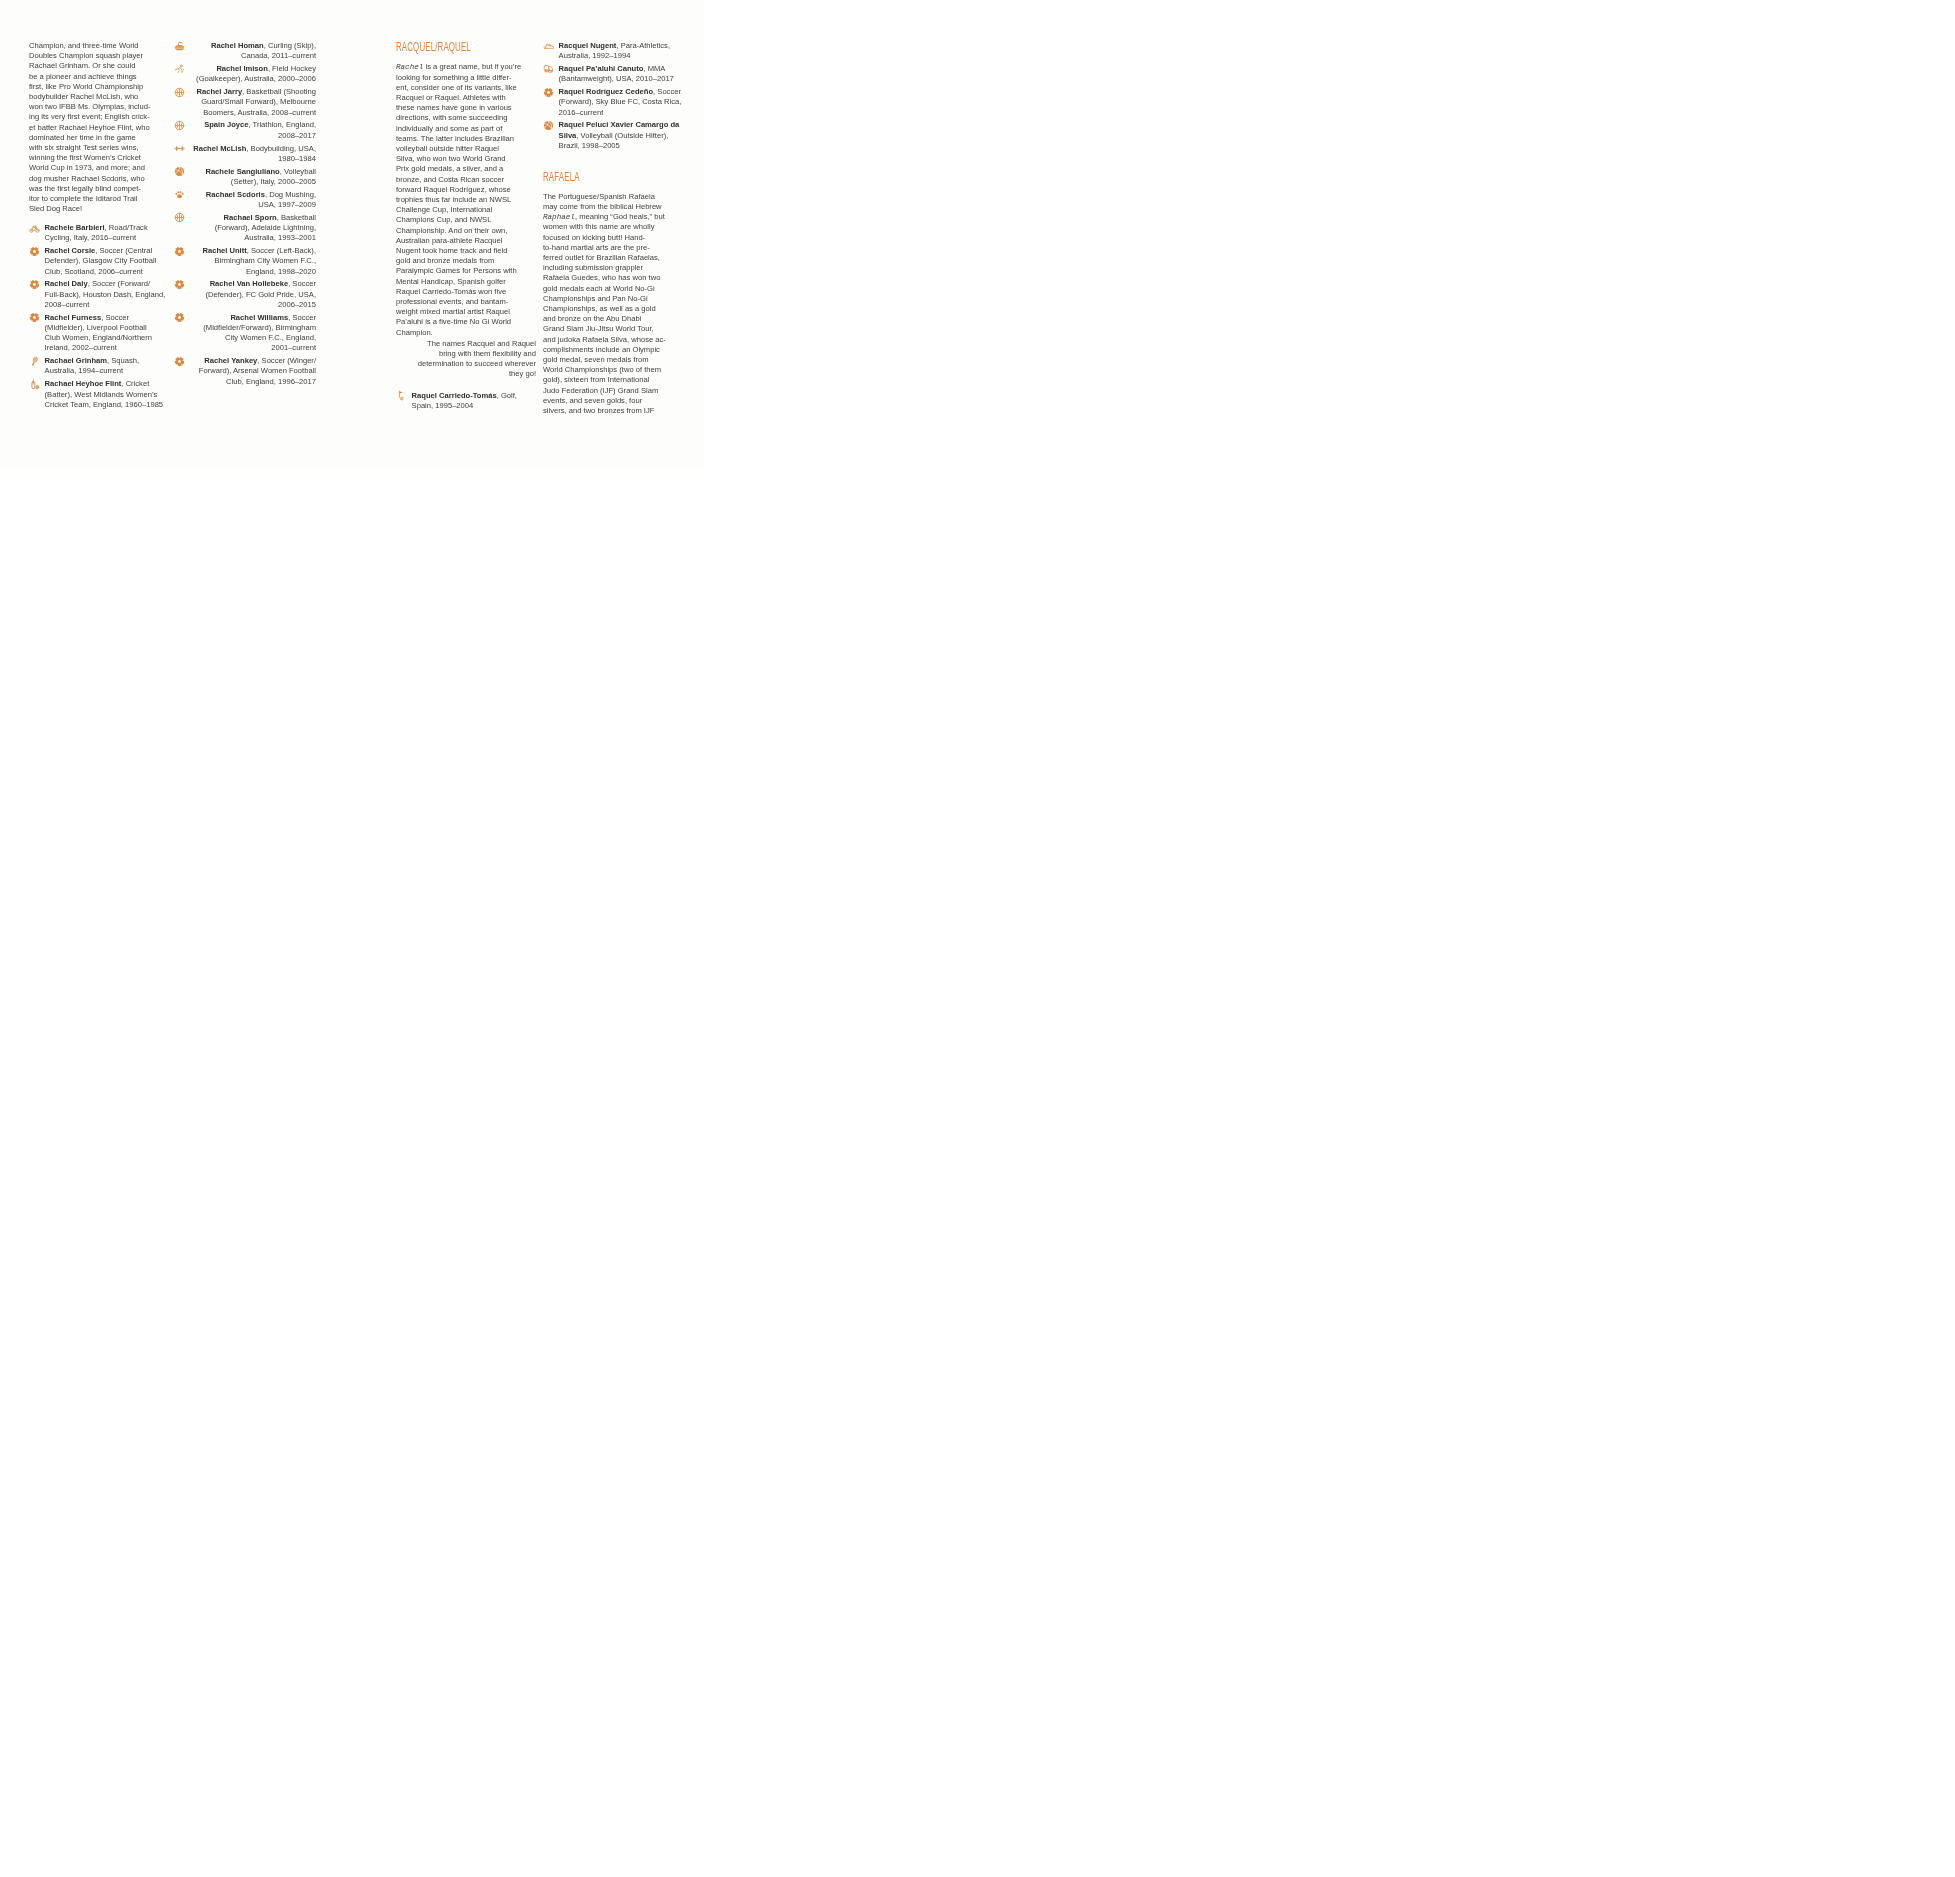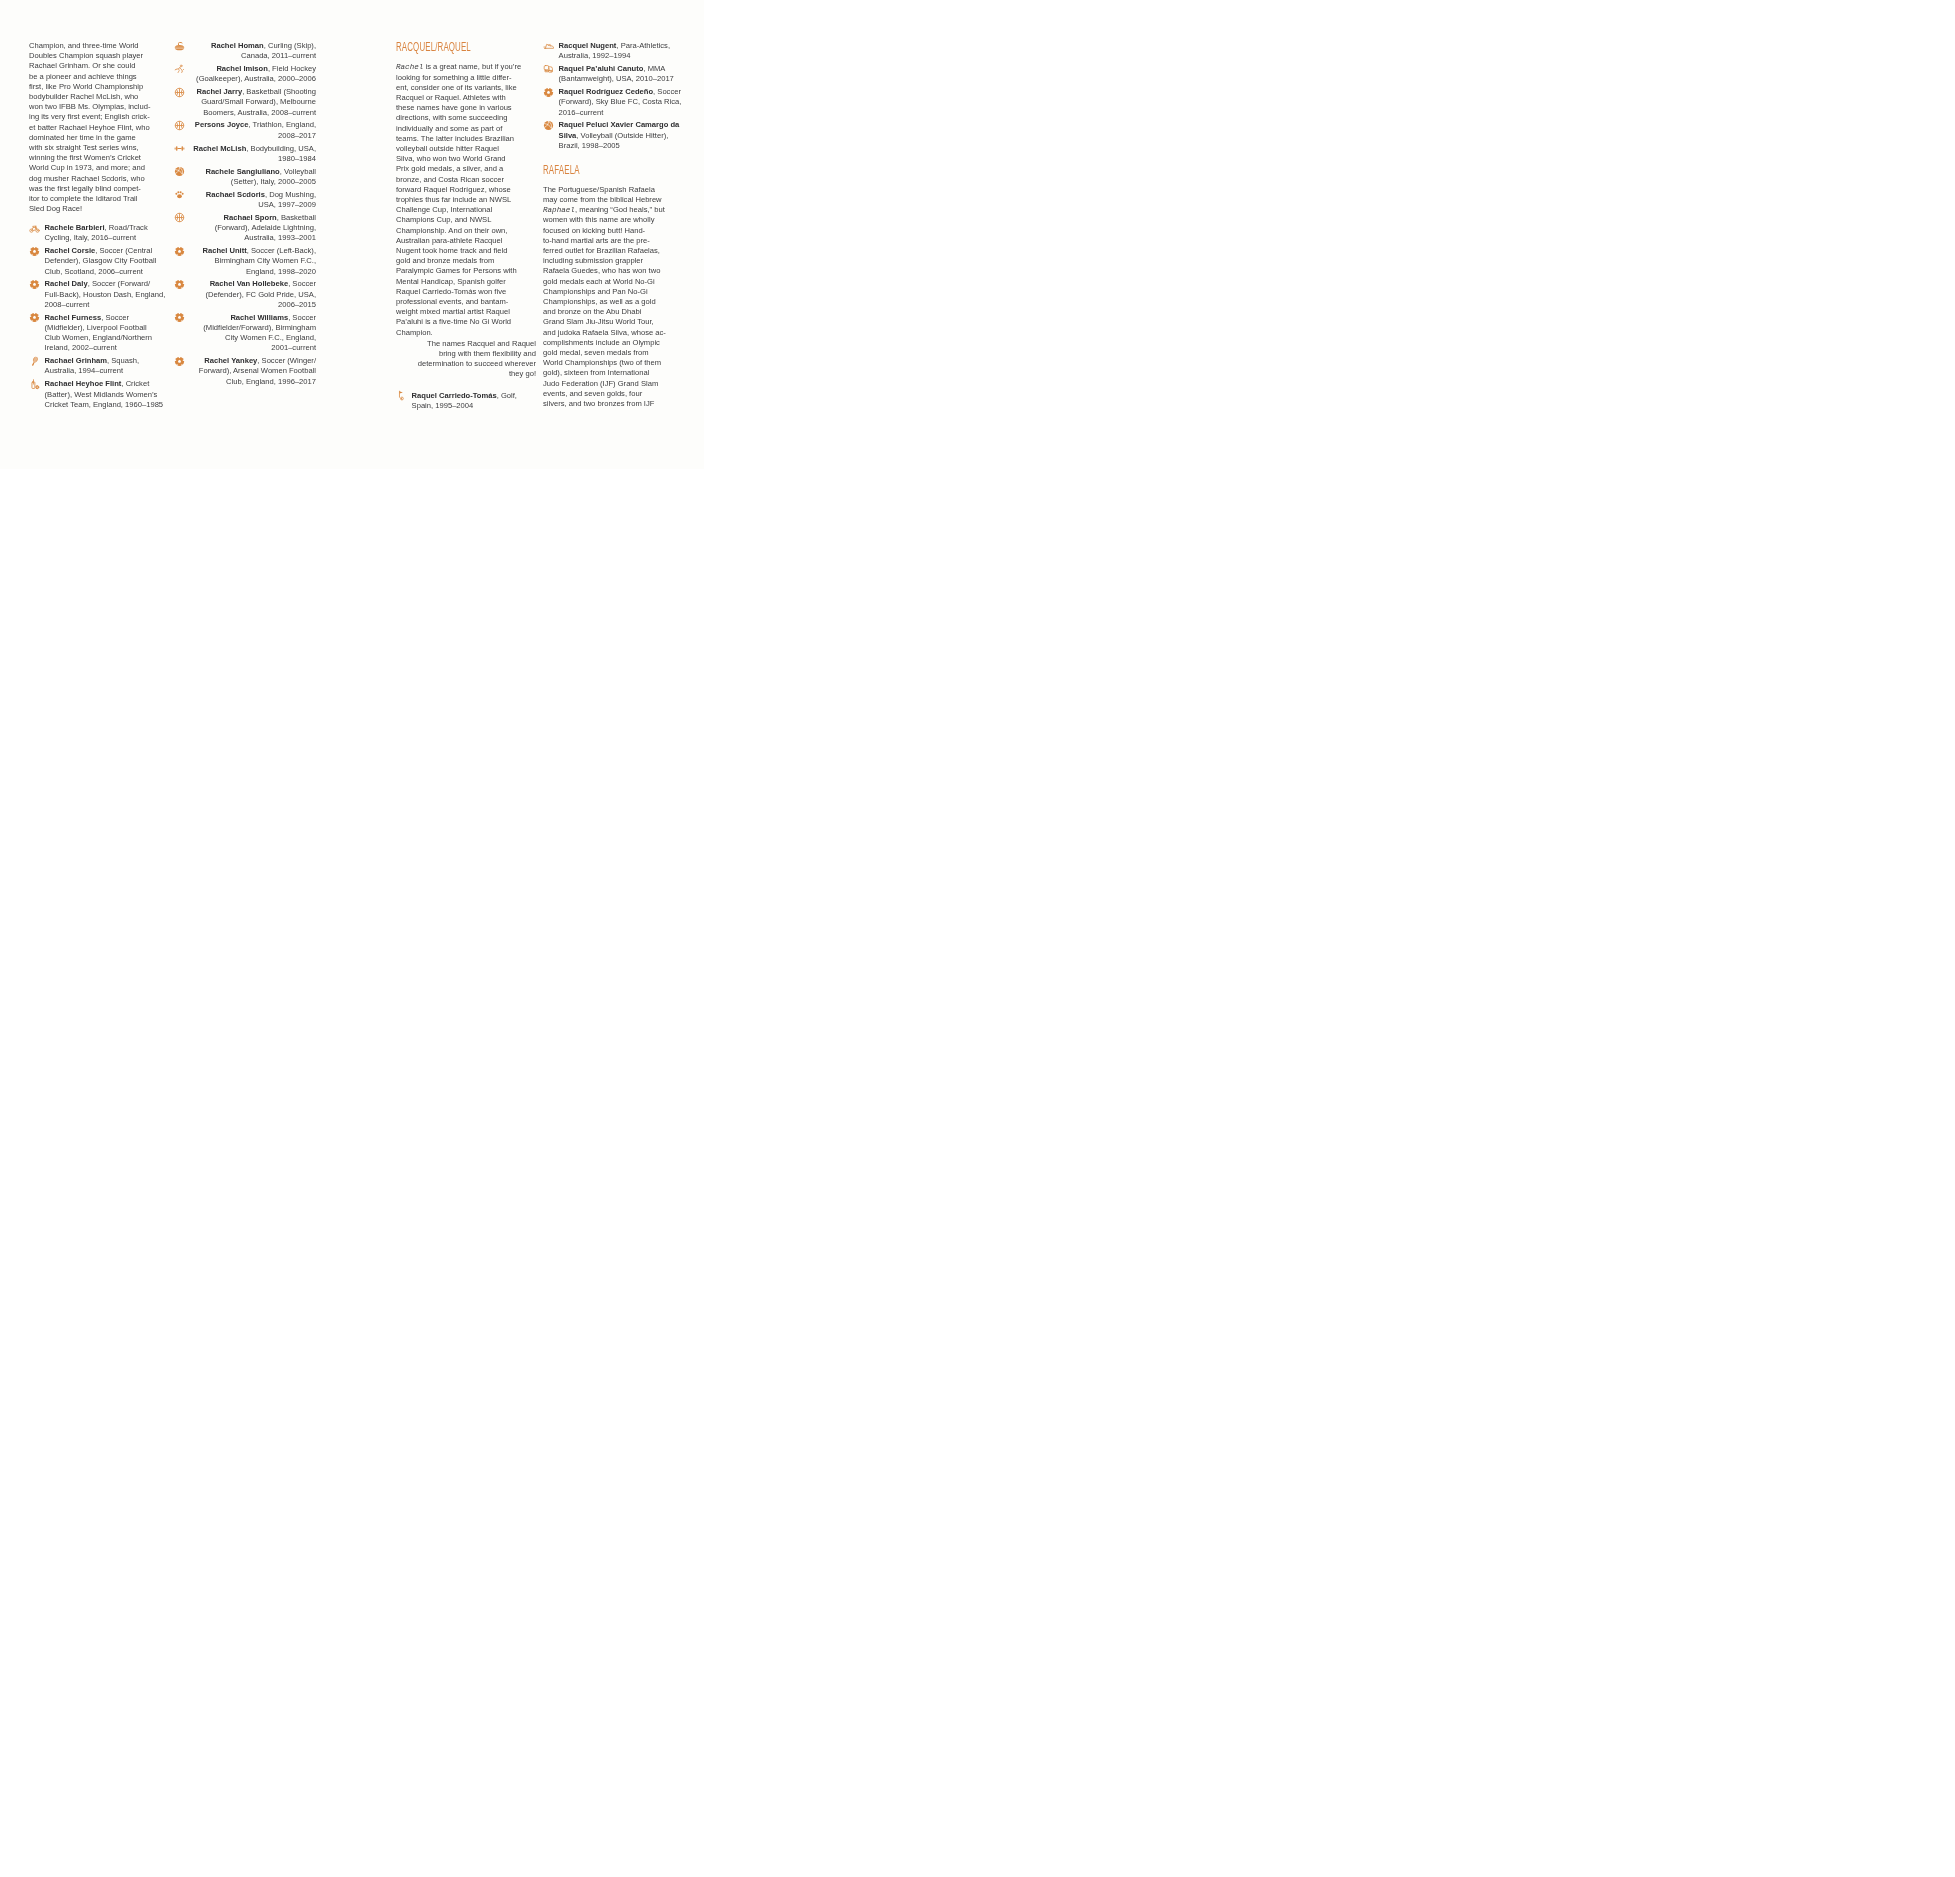--- a/index.html
+++ b/index.html
@@ -49,21 +49,21 @@
     width:11px;height:11px;
     color:var(--icon,#D98840);
   }
   .entry .icon svg{width:100%;height:100%;display:block;}
   .name{font-weight:700;color:#2F2F31;}
   
   #col1 .para{margin-bottom:8.6px;}
   #col3 .heading{margin-bottom:9.4px;}
   #col3 .para + .para{margin-top:1px;text-align:right;}
   #col3 .entries{margin-top:11px;}
-  #col4 .heading{margin-top:13px;margin-bottom:8.6px;}
+  #col4 .heading{margin-top:20px;margin-bottom:8.6px;}
 </style>
 </head>
 <body>
 
 <div class="page" style="--bg: #FDFDFB; --txt: #3C3C3E; --accent: #D98440; --icon: #D98840;">
 
   <div class="col" id="col1">
     <p class="para">Champion, and three-time World
 Doubles Champion squash player
 Rachael Grinham. Or she could
@@ -168,21 +168,21 @@
 (Goalkeeper), Australia, 2000–2006</span></div>
         <div class="entry"><span class="icon"><svg viewBox="0 0 24 24" fill="none" stroke="currentColor" stroke-width="1.8">
               <circle cx="12" cy="12" r="9.3"></circle>
               <path d="M2.7 12h18.6M12 2.7v18.6M5.5 5.5c3.1 3.2 3.1 9.8 0 13M18.5 5.5c-3.1 3.2-3.1 9.8 0 13"></path>
             </svg></span><span class="name">Rachel Jarry</span><span class="details">, Basketball (Shooting
 Guard/Small Forward), Melbourne
 Boomers, Australia, 2008–current</span></div>
         <div class="entry"><span class="icon"><svg viewBox="0 0 24 24" fill="none" stroke="currentColor" stroke-width="1.8">
               <circle cx="12" cy="12" r="9.3"></circle>
               <path d="M2.7 12h18.6M12 2.7v18.6M5.5 5.5c3.1 3.2 3.1 9.8 0 13M18.5 5.5c-3.1 3.2-3.1 9.8 0 13"></path>
-            </svg></span><span class="name">Persons Joyce</span><span class="details">, Triathlon, England,
+            </svg></span><span class="name">Spain Joyce</span><span class="details">, Triathlon, England,
 2008–2017</span></div>
         <div class="entry"><span class="icon"><svg viewBox="0 0 24 24" fill="currentColor">
               <rect x="1.4" y="9.6" width="2.2" height="4.8" rx="1"></rect>
               <rect x="4.5" y="7.3" width="3" height="9.4" rx="1.2"></rect>
               <rect x="16.5" y="7.3" width="3" height="9.4" rx="1.2"></rect>
               <rect x="20.4" y="9.6" width="2.2" height="4.8" rx="1"></rect>
               <rect x="7.5" y="10.9" width="9" height="2.2"></rect>
             </svg></span><span class="name">Rachel McLish</span><span class="details">, Bodybuilding, USA,
 1980–1984</span></div>
         <div class="entry"><span class="icon"><svg viewBox="0 0 24 24">

